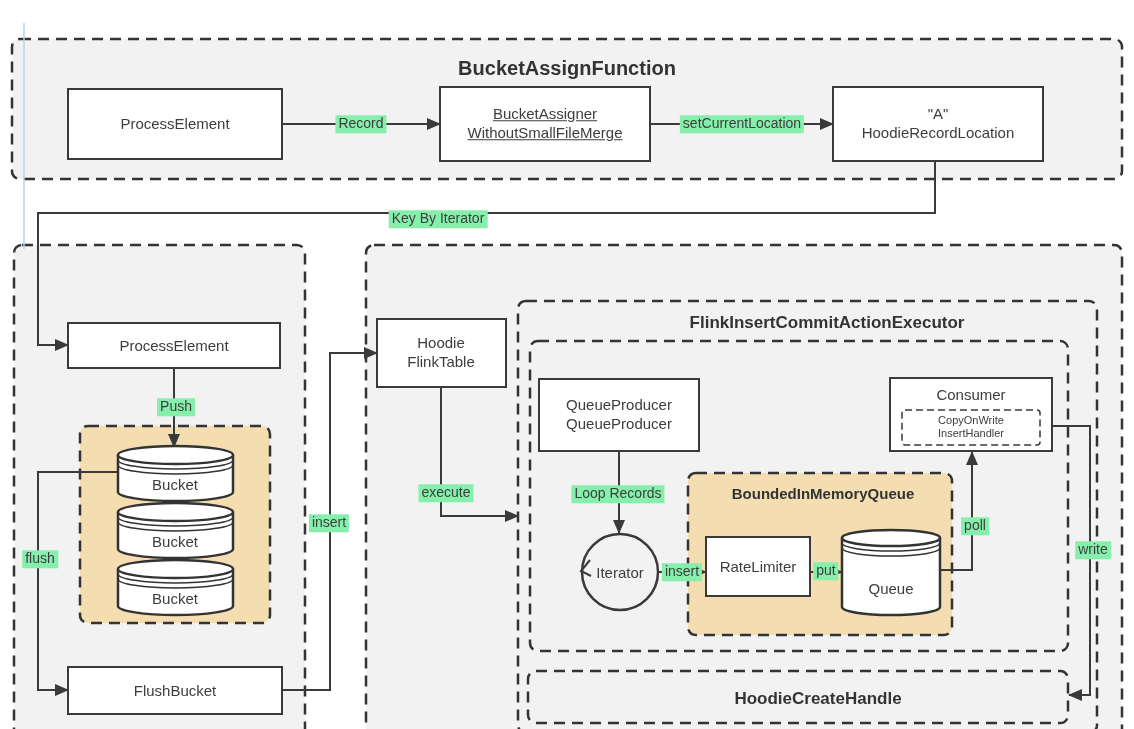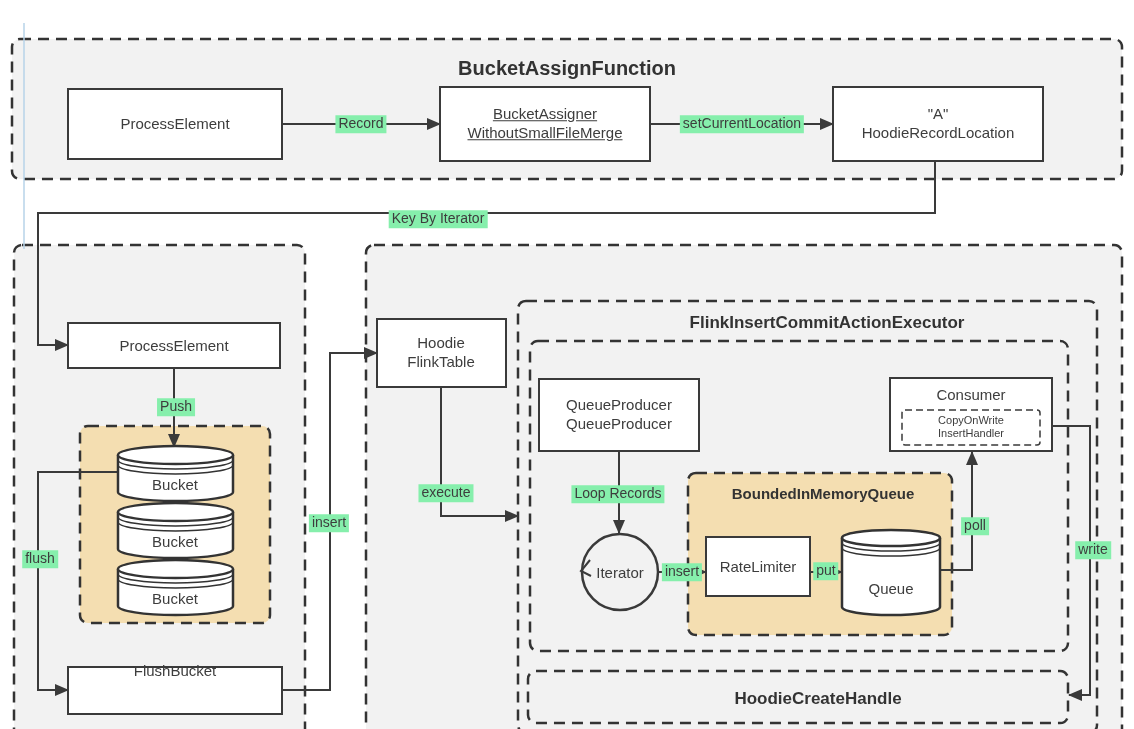--- a/index.html
+++ b/index.html
@@ -109,21 +109,21 @@
   </div>
   <div class="t r15" style="left:938px;top:101px;">
     <div>"A"</div>
     <div>HoodieRecordLocation</div>
   </div>
 
   <div class="t r15" style="left:174px;top:323px;">ProcessElement</div>
   <div class="t r15" style="left:175px;top:462px;">Bucket</div>
   <div class="t r15" style="left:175px;top:519px;">Bucket</div>
   <div class="t r15" style="left:175px;top:576px;">Bucket</div>
-  <div class="t r15" style="left:175px;top:648px;">FlushBucket</div>
+  <div class="t r15" style="left:175px;top:668px;">FlushBucket</div>
 
   <div class="t r15" style="left:441px;top:330px;">
     <div>Hoodie</div>
     <div>FlinkTable</div>
   </div>
   <div class="t r15" style="left:619px;top:392px;">
     <div>QueueProducer</div>
     <div>QueueProducer</div>
   </div>
   <div class="t r15" style="left:620px;top:550px;">Iterator</div>

